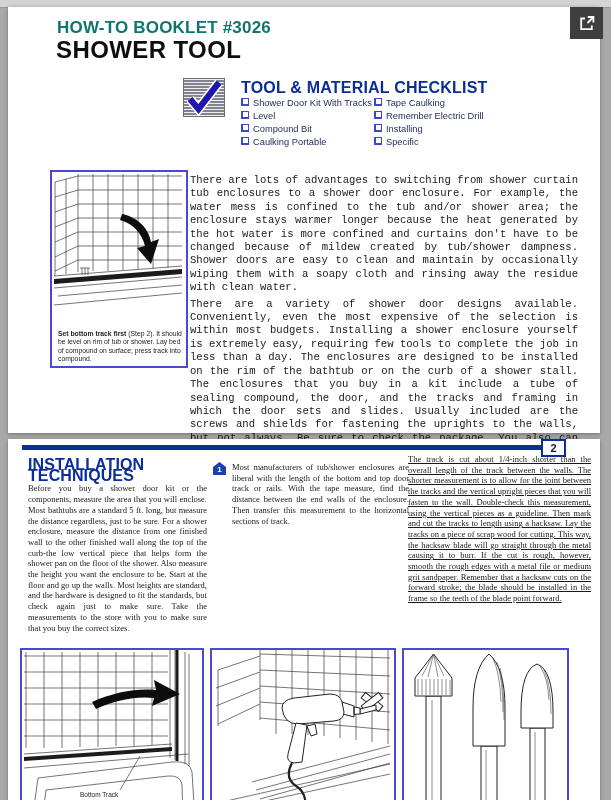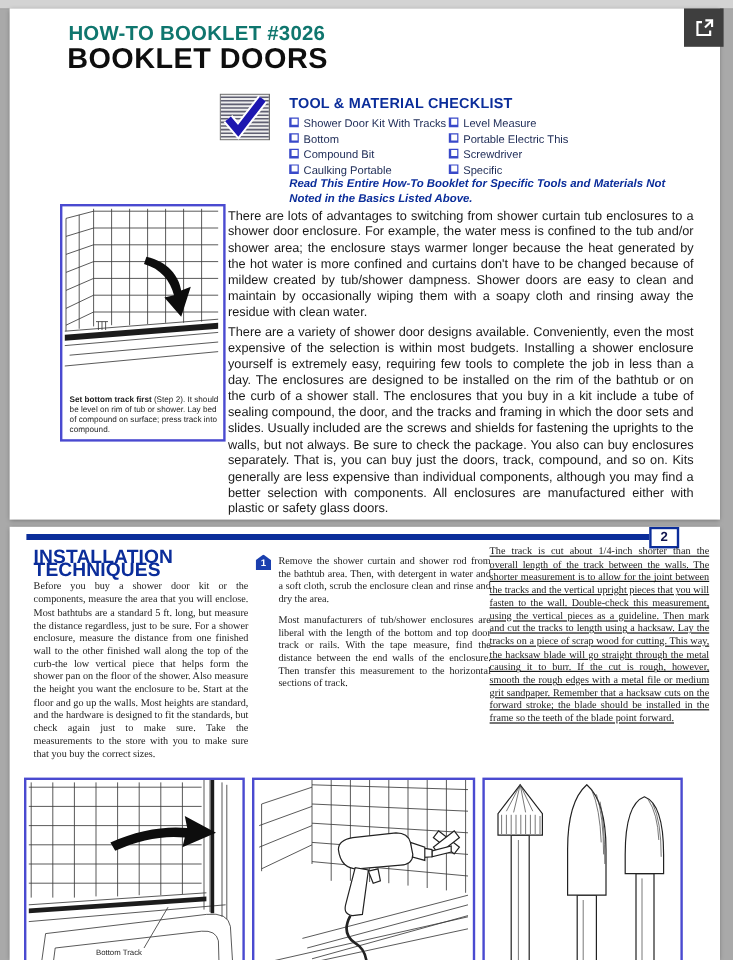--- a/index.html
+++ b/index.html
@@ -11,31 +11,31 @@
   .page{position:absolute;background:#fff;box-shadow:0 1px 4px rgba(0,0,0,.35);}
   #page1{left:8px;top:7px;width:592px;height:426px;}
   #page2{left:8px;top:439px;width:592px;height:361px;overflow:hidden;}
   .open-btn{position:absolute;left:570px;top:7px;width:33px;height:32px;background:#3e3e3e;
     display:flex;align-items:center;justify-content:center;cursor:pointer;z-index:9;}
 
   
   .booklet-no{position:absolute;left:49px;top:11px;font-size:17px;font-weight:700;color:#0f766e;letter-spacing:.2px;}
   .doc-title{position:absolute;left:48px;top:29px;font-size:24px;font-weight:700;color:#0e0e0e;letter-spacing:.4px;}
   .logo{position:absolute;left:175px;top:71px;}
-  .cl-title{position:absolute;left:233px;top:72px;font-size:12px;font-weight:700;color:#0b2d9a;letter-spacing:.2px;}
+  .cl-title{position:absolute;left:233px;top:72px;font-size:16px;font-weight:700;color:#0b2d9a;letter-spacing:.2px;}
   .cl-cols{position:absolute;left:233px;top:90px;display:flex;font-size:9.3px;line-height:13px;color:#1c2a55;}
   .cl-col{width:133px;}
   .cl-item{white-space:nowrap;}
   .cbx{display:inline-block;width:5px;height:5px;border:1px solid #3949c9;border-bottom-width:2px;border-left-width:2px;margin-right:4px;vertical-align:0;}
   .note{position:absolute;left:233px;top:141px;width:334px;font-style:italic;font-weight:700;
     font-size:9.5px;line-height:11.5px;color:#0b2d9a;}
   .figbox{border:2px solid #4a4ad0;background:#fff;position:absolute;}
   #fig1{left:42px;top:163px;width:134px;height:194px;}
   .fig1-cap{position:absolute;left:6px;right:4px;top:158px;font-size:6.8px;line-height:8.4px;color:#1d1d1d;}
-  .body1{position:absolute;left:182px;top:167px;width:388px;font-family:Liberation Sans, sans-serif;
+  .body1{position:absolute;left:182px;top:167px;width:388px;font-family:Liberation Mono, monospace;
     font-size:10.6px;line-height:13.4px;color:#191919;text-align:justify;}
   .body1 p{margin:0;}
   .body1 p + p{margin-top:3px;}
 
   
   .bar{position:absolute;left:14px;top:6px;width:528px;height:5px;background:#0b2d9a;}
   .pagenum{position:absolute;left:533px;top:0;width:21px;height:14px;border:2px solid #0b2d9a;background:#fff;
     font-size:11px;font-weight:700;color:#10154f;display:flex;align-items:center;justify-content:center;}
   .col{position:absolute;top:21px;font-family:"Liberation Serif",serif;font-size:8.5px;line-height:10.7px;
     color:#191919;text-align:justify;}
@@ -63,47 +63,46 @@
 <div class="open-btn">
   <svg width="17" height="17" viewBox="0 0 17 17">
     <path d="M7,3.5 H3.2 V14.2 H13.8 V10.5" fill="none" stroke="#fff" stroke-width="1.8"></path>
     <path d="M9.5,8 L15,2.5" fill="none" stroke="#fff" stroke-width="1.8"></path>
     <path d="M9.8,2 H15.4 V7.6" fill="none" stroke="#fff" stroke-width="1.8"></path>
   </svg>
 </div>
 
 <div class="page" id="page1">
   <div class="booklet-no">HOW-TO BOOKLET #3026</div>
-  <div class="doc-title">BOOKLET DOORS</div>
+  <div class="doc-title">SHOWER TOOL</div>
 
   <svg class="logo" width="42" height="39" viewBox="0 0 42 39">
     <rect x="0.5" y="0.5" width="41" height="38" fill="#ededed" stroke="#6d6d6d"></rect>
     <path d="M1,3H41 M1,6H41 M1,9H41 M1,12H41 M1,15H41 M1,18H41 M1,21H41 M1,24H41 M1,27H41 M1,30H41 M1,33H41 M1,36H41" stroke="#5f5f72" stroke-width="1.3"></path>
     <path d="M7,21 L15.5,31 L36,4.5" fill="none" stroke="#fff" stroke-width="9.5"></path>
     <path d="M7,21 L15.5,31 L36,4.5" fill="none" stroke="#1d17b0" stroke-width="6.2"></path>
   </svg>
 
   <div class="cl-title">TOOL &amp; MATERIAL CHECKLIST</div>
 
   <div class="cl-cols">
     <div class="cl-col">
       <div class="cl-item"><span class="cbx"></span><span>Shower Door Kit With Tracks</span></div>
-      <div class="cl-item"><span class="cbx"></span><span>Bottom</span></div>
+      <div class="cl-item"><span class="cbx"></span><span>Level</span></div>
       <div class="cl-item"><span class="cbx"></span><span>Compound Bit</span></div>
       <div class="cl-item"><span class="cbx"></span><span>Caulking Portable</span></div>
     </div>
     <div class="cl-col">
-      <div class="cl-item"><span class="cbx"></span><span>Level Measure</span></div>
-      <div class="cl-item"><span class="cbx"></span><span>Portable Electric This</span></div>
-      <div class="cl-item"><span class="cbx"></span><span>Screwdriver</span></div>
+      <div class="cl-item"><span class="cbx"></span><span>Tape Caulking</span></div>
+      <div class="cl-item"><span class="cbx"></span><span>Remember Electric Drill</span></div>
+      <div class="cl-item"><span class="cbx"></span><span>Installing</span></div>
       <div class="cl-item"><span class="cbx"></span><span>Specific</span></div>
     </div>
   </div>
 
-  <div class="note">Read This Entire How-To Booklet for Specific Tools and Materials Not Noted in the Basics Listed Above.</div>
 
   <div class="figbox" id="fig1">
     <svg width="130" height="154" viewBox="0 0 130 154">
       <g stroke="#3a3a3a" stroke-width="0.7" fill="none">
         <path d="M26,2V100 M41,2V99 M56,2V99 M71,2V98 M86,2V97 M101,2V97 M116,2V96"></path>
         <path d="M26,4H130 M26,18H130 M26,32H130 M26,46H130 M26,60H130 M26,74H130 M26,88H130"></path>
         <path d="M26,4L3,10 M26,18L3,25 M26,32L3,40 M26,46L3,55 M26,60L3,70 M26,74L3,85 M26,88L3,99"></path>
         <path d="M3,10V104 M14,7V102"></path>
         <path d="M2,104L130,94 M2,116L130,105 M6,124L130,113 M2,133L130,121"></path>
         <path d="M30,96v7 M33,96v7 M36,96v7 M28,96h10"></path>
@@ -125,21 +124,20 @@
   <div class="pagenum">2</div>
 
   <div class="col" id="col1">
     <h3>INSTALLATION TECHNIQUES</h3>
     <p>Before you buy a shower door kit or the components, measure the area that you will enclose. Most bathtubs are a standard 5 ft. long, but measure the distance regardless, just to be sure. For a shower enclosure, measure the distance from one finished wall to the other finished wall along the top of the curb-the low vertical piece that helps form the shower pan on the floor of the shower. Also measure the height you want the enclosure to be. Start at the floor and go up the walls. Most heights are standard, and the hardware is designed to fit the standards, but check again just to make sure. Take the measurements to the store with you to make sure that you buy the correct sizes.</p>
   </div>
 
   <div class="col" id="col2">
     <div class="steps">
       <span class="house">1</span>
-      <p>Remove the shower curtain and shower rod from the bathtub area. Then, with detergent in water and a soft cloth, scrub the enclosure clean and rinse and dry the area.</p>
       <p>Most manufacturers of tub/shower enclosures are liberal with the length of the bottom and top door track or rails. With the tape measure, find the distance between the end walls of the enclosure. Then transfer this measurement to the horizontal sections of track.</p>
     </div>
   </div>
 
   <div class="col" id="col3">
     <p>The track is cut about 1/4-inch shorter than the overall length of the track between the walls. The shorter measurement is to allow for the joint between the tracks and the vertical upright pieces that you will fasten to the wall. Double-check this measurement, using the vertical pieces as a guideline. Then mark and cut the tracks to length using a hacksaw. Lay the tracks on a piece of scrap wood for cutting. This way, the hacksaw blade will go straight through the metal causing it to burr. If the cut is rough, however, smooth the rough edges with a metal file or medium grit sandpaper. Remember that a hacksaw cuts on the forward stroke; the blade should be installed in the frame so the teeth of the blade point forward.</p>
   </div>
 
   <div class="figbox" id="figa">
     <svg width="176" height="171" viewBox="0 0 176 171">

